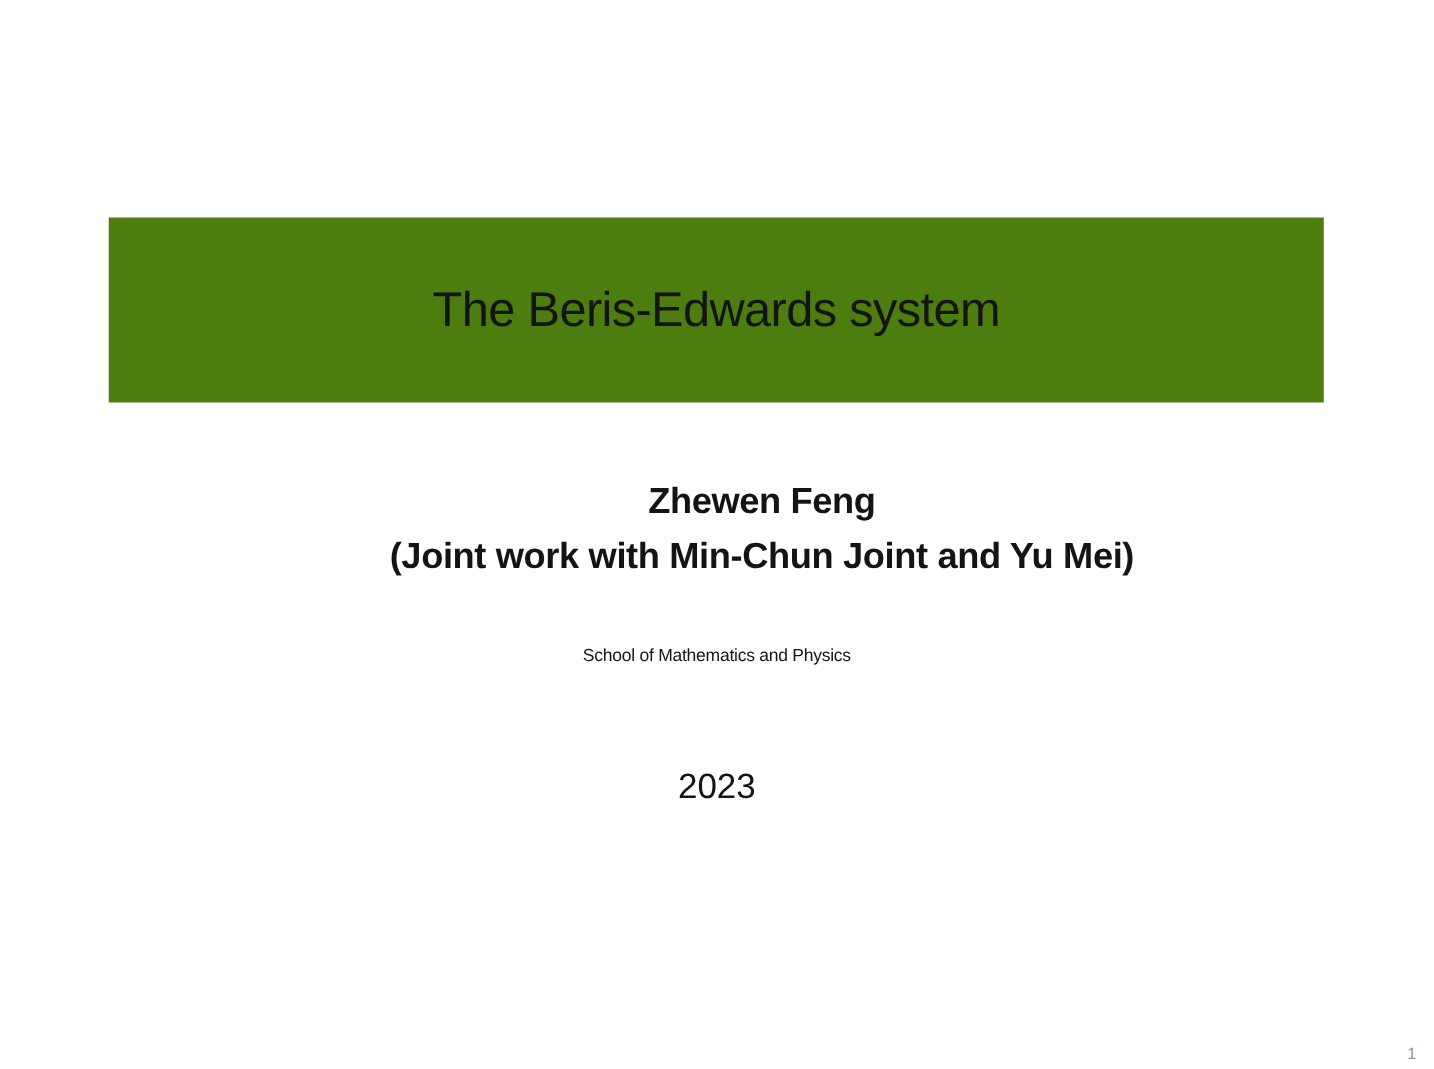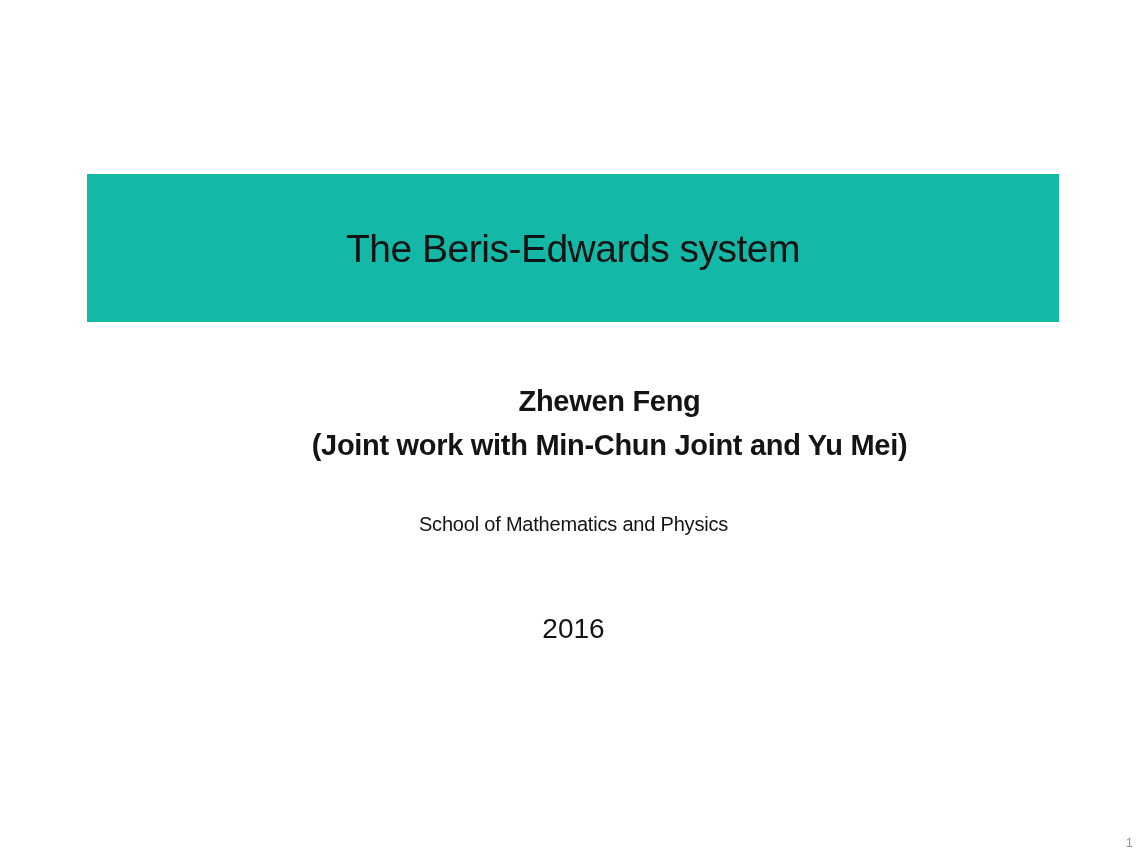--- a/index.html
+++ b/index.html
@@ -15,21 +15,21 @@
     overflow: hidden;
     font-family: "Liberation Sans", sans-serif;
     color: #141414;
   }
   .title-banner {
     position: absolute;
     left: 87px;
     top: 174px;
     width: 972px;
     height: 148px;
-    background: #14b8a6;
+    background: #4d7c0f;
     display: flex;
     flex-direction: column;
     justify-content: center;
     align-items: center;
   }
   .title-line {
     font-size: 39px;
     line-height: 57px;
     letter-spacing: -0.5px;
     color: #141414;
@@ -51,21 +51,21 @@
     white-space: nowrap;
   }
   .institute-block {
     position: absolute;
     top: 509px;
     left: 0;
     width: 100%;
     text-align: center;
   }
   .institute-line {
-    font-size: 20px;
+    font-size: 14px;
     line-height: 30px;
     letter-spacing: -0.2px;
     white-space: nowrap;
   }
   .date-block {
     position: absolute;
     top: 613px;
     left: 0;
     width: 100%;
     text-align: center;
@@ -94,18 +94,18 @@
   <div class="author-block">
     <div class="author-line">Zhewen Feng</div>
     <div class="author-line">(Joint work with Min-Chun Joint and Yu Mei)</div>
   </div>
 
   <div class="institute-block">
     <div class="institute-line">School of Mathematics and Physics</div>
   </div>
 
   <div class="date-block">
-    <div class="date-text">2016</div>
+    <div class="date-text">2023</div>
   </div>
 
   <div class="page-number">1</div>
 
 </div>
 
 </body></html>

